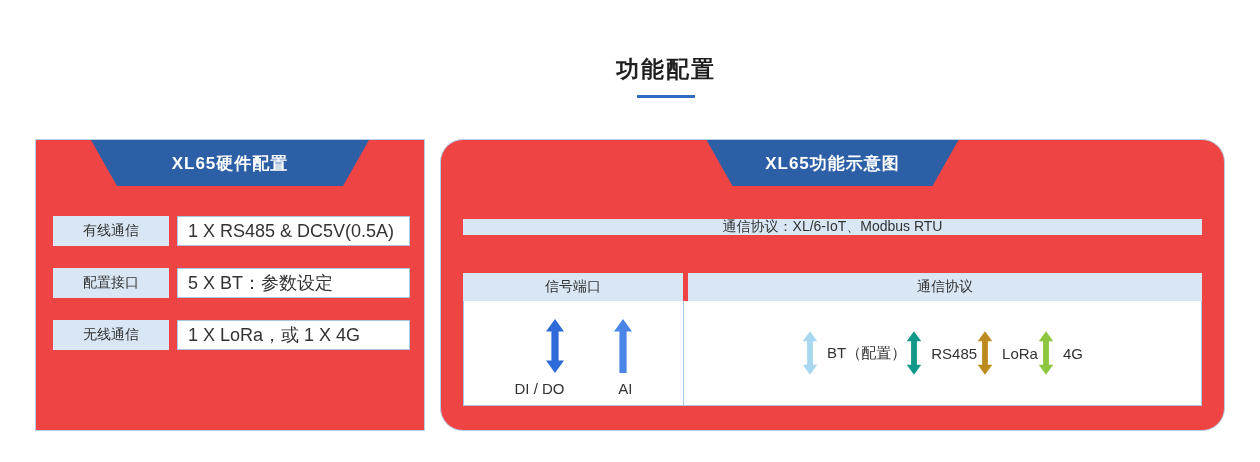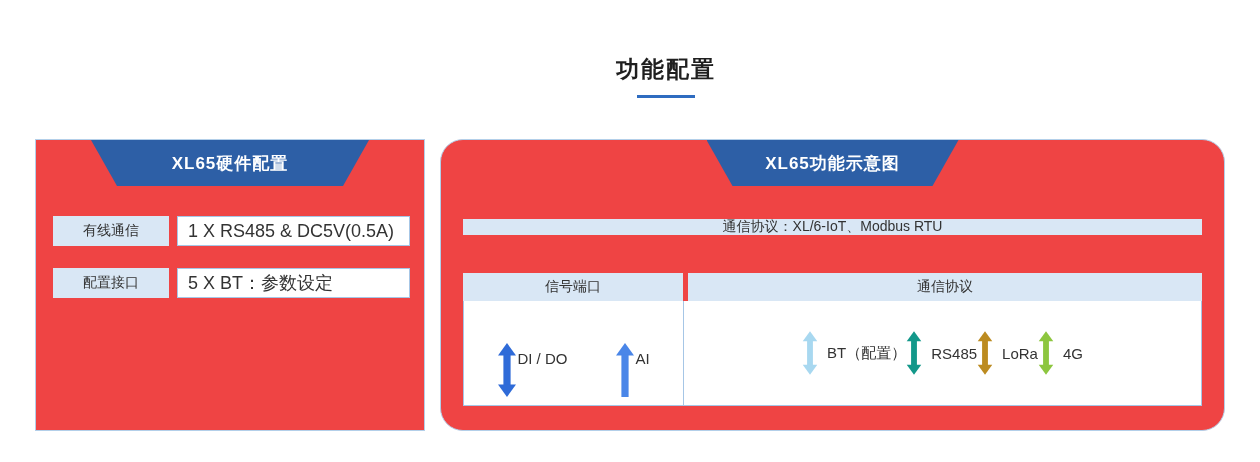--- a/index.html
+++ b/index.html
@@ -57,21 +57,21 @@
   .hcell-comm   { flex:1; }
   .sch-body {
     display:flex; height:104px; border:1px solid #a6c6e6; border-top:none;
     box-sizing:content-box; background:#fff;
   }
   .body-signal {
     width:220px; border-right:1px solid #a6c6e6; box-sizing:border-box;
     display:flex; align-items:flex-end; justify-content:center; gap:48px;
     padding-bottom:8px;
   }
-  .sig-group { display:flex; flex-direction:row; align-items:flex-start; }
+  .sig-group { display:flex; flex-direction:column; align-items:flex-end; }
   .sig-label { font-size:15px; color:#333; margin-top:7px; }
 
   .body-comm { flex:1; display:flex; align-items:center; justify-content:center; padding:16px 10px; }
   .comm-group { display:flex; align-items:center; gap:9px; }
   .comm-label { font-size:15px; color:#333; }
 
   .arrow-lg { width:20px; height:54px; display:block; }
   .arrow-sm { width:16px; height:48px; display:block; }
 </style>
 </head>
@@ -89,20 +89,24 @@
     <div class="row">
       <div class="row-label">有线通信</div>
       <div class="row-value">1 X RS485 &amp; DC5V(0.5A)</div>
     </div>
 
     <div class="row">
       <div class="row-label">配置接口</div>
       <div class="row-value">5 X BT：参数设定</div>
     </div>
 
+    <div class="row">
+      <div class="row-label">无线通信</div>
+      <div class="row-value">1 X LoRa，或 1 X 4G</div>
+    </div>
 
     <div class="row">
     </div>
 
   </div>
 </div>
 
 <div class="panel panel-right">
   <div class="banner banner-right">XL65功能示意图</div>
 

